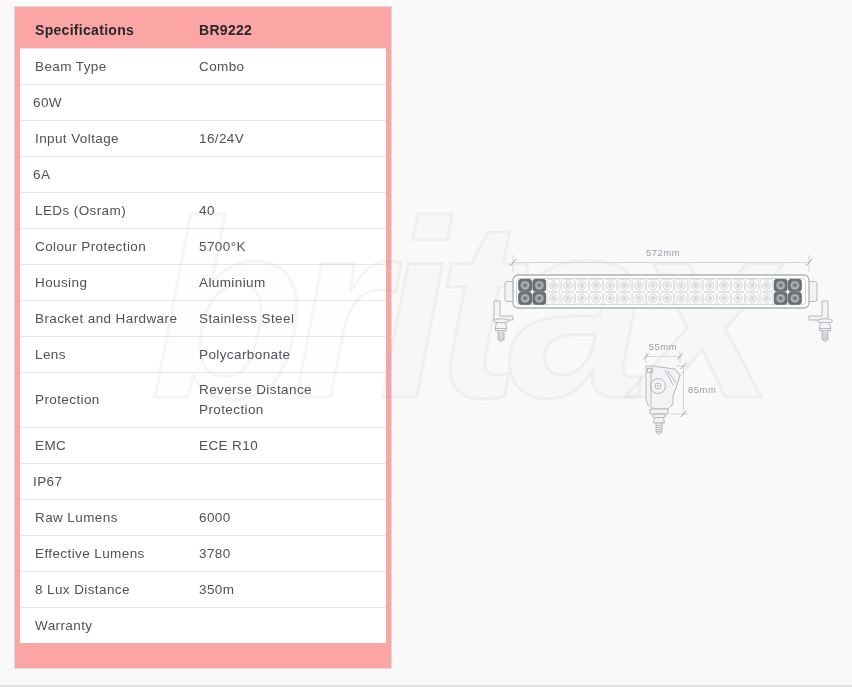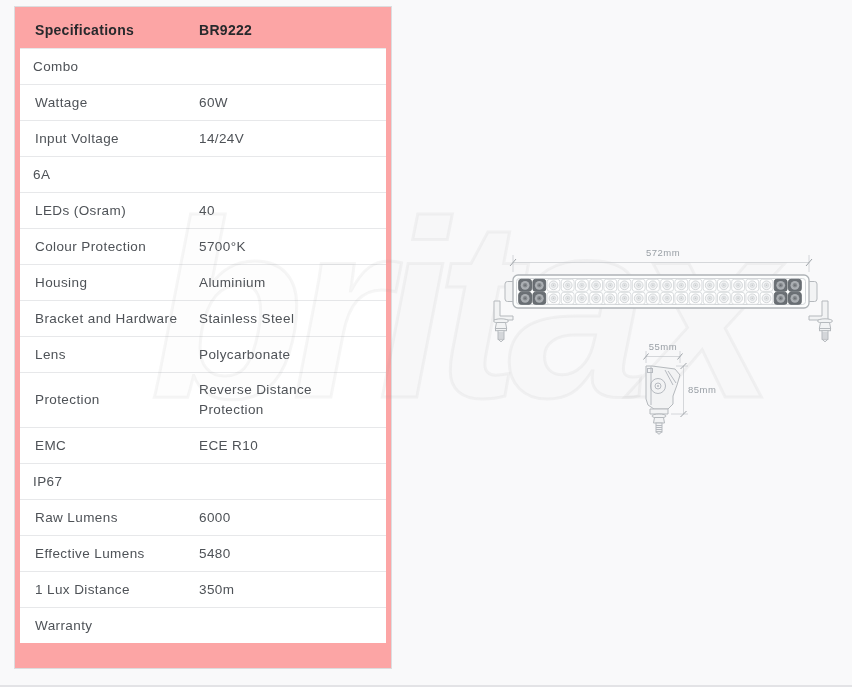--- a/index.html
+++ b/index.html
@@ -82,29 +82,29 @@
 <body>
 
 <div class="watermark">britax</div>
 
 <div class="spec-card">
   <div class="spec-row header">
     <div class="col-label">Specifications</div>
     <div class="col-value">BR9222</div>
   </div>
   <div class="spec-row">
+    <div class="col-label">Beam Type</div>
     <div class="col-value">Combo</div>
   </div>
   <div class="spec-row">
-    <div class="col-label">Wattage</div>
     <div class="col-value">60W</div>
   </div>
   <div class="spec-row">
     <div class="col-label">Input Voltage</div>
-    <div class="col-value">14/24V</div>
+    <div class="col-value">16/24V</div>
   </div>
   <div class="spec-row">
     <div class="col-value">6A</div>
   </div>
   <div class="spec-row">
     <div class="col-label">LEDs (Osram)</div>
     <div class="col-value">40</div>
   </div>
   <div class="spec-row">
     <div class="col-label">Colour Protection</div>
@@ -132,24 +132,24 @@
   </div>
   <div class="spec-row">
     <div class="col-value">IP67</div>
   </div>
   <div class="spec-row">
     <div class="col-label">Raw Lumens</div>
     <div class="col-value">6000</div>
   </div>
   <div class="spec-row">
     <div class="col-label">Effective Lumens</div>
-    <div class="col-value">5480</div>
-  </div>
-  <div class="spec-row">
-    <div class="col-label">1 Lux Distance</div>
+    <div class="col-value">3780</div>
+  </div>
+  <div class="spec-row">
+    <div class="col-label">8 Lux Distance</div>
     <div class="col-value">350m</div>
   </div>
   <div class="spec-row">
     <div class="col-label">Warranty</div>
   </div>
 </div>
 
 <svg class="diagram" width="372" height="225" viewBox="0 0 372 225" xmlns="http://www.w3.org/2000/svg">
 
   <g>

